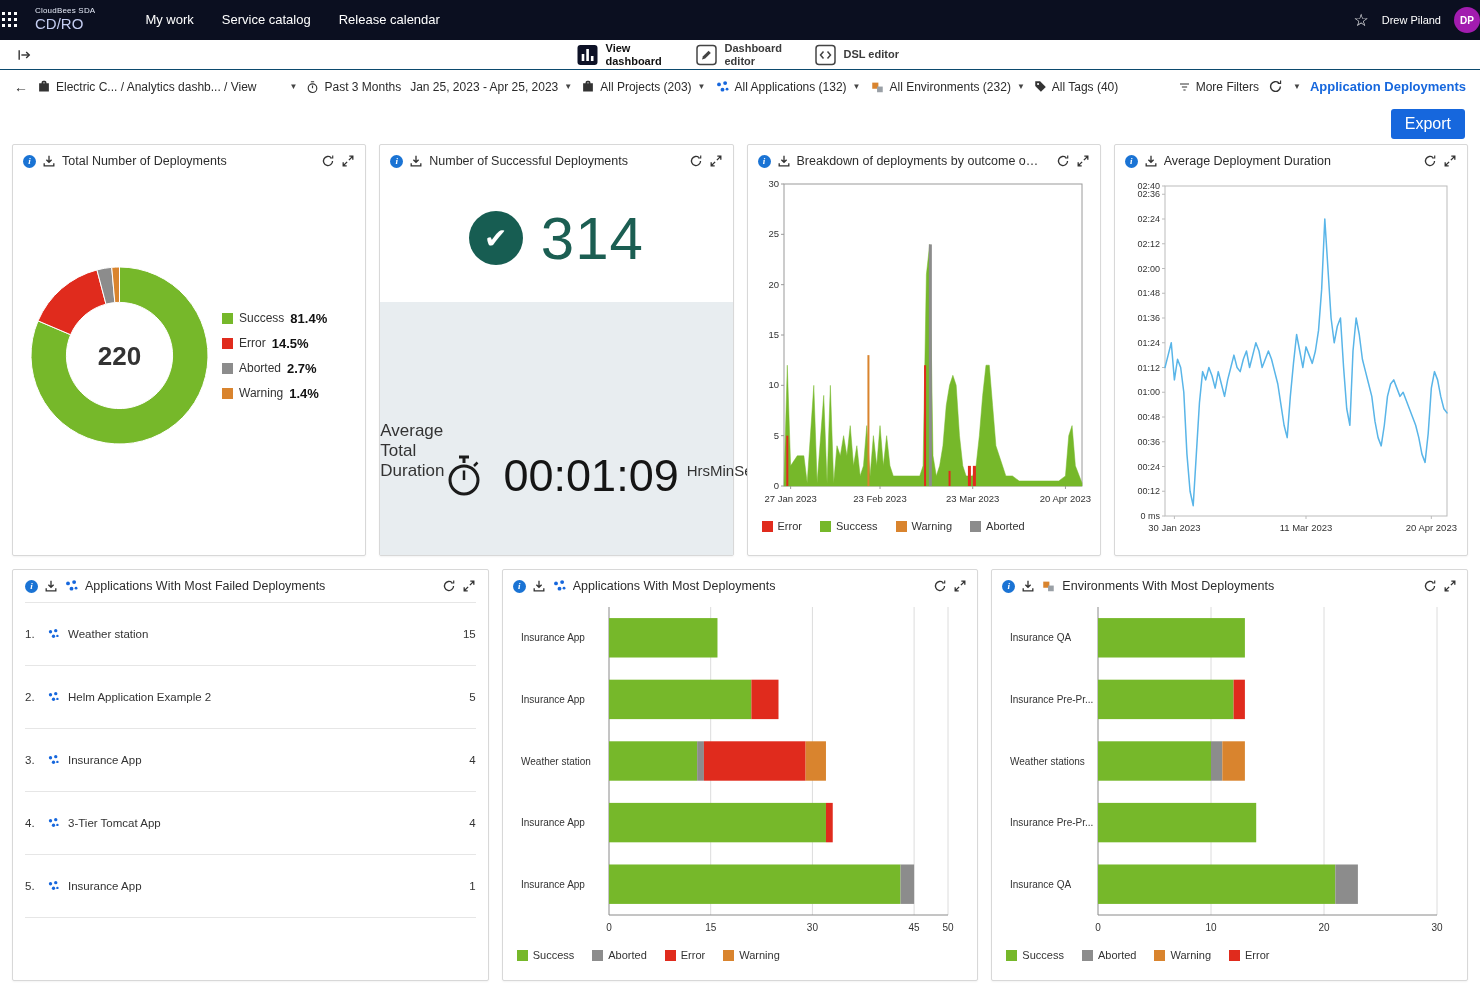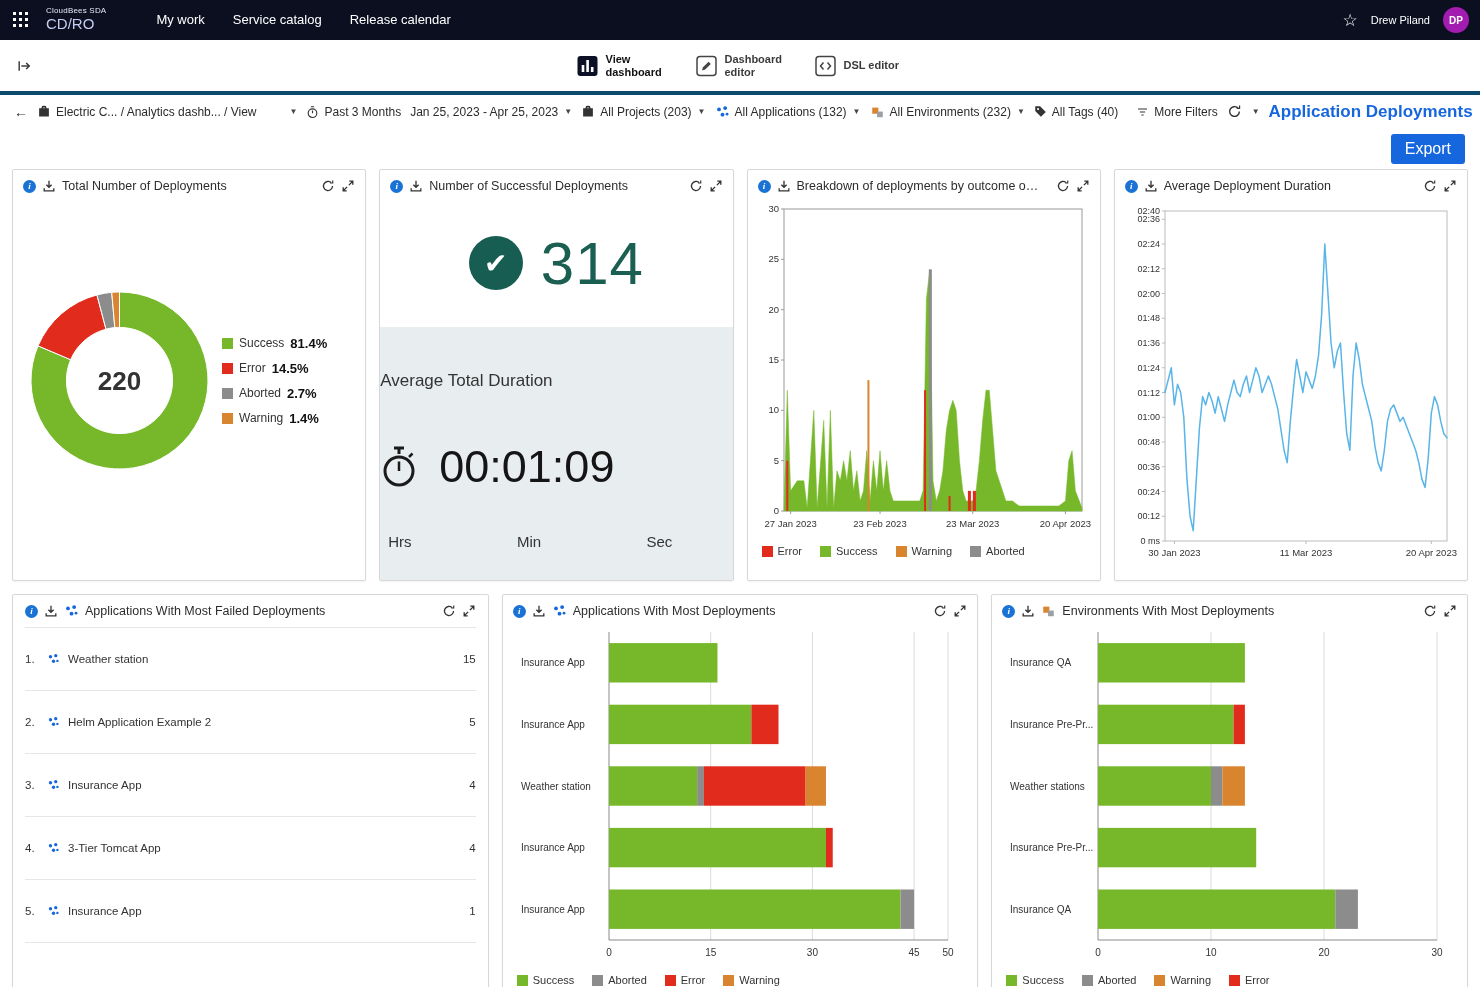--- a/index.html
+++ b/index.html
@@ -1,48 +1,48 @@
 <!DOCTYPE html>
 <html><head>
 <meta charset="utf-8">
 <style>
   *{box-sizing:border-box}
   html,body{margin:0;padding:0}
   body{width:1480px;height:987px;font-family:"Liberation Sans",sans-serif;background:#fff;color:#222;overflow:hidden}
   a{text-decoration:none;color:inherit;cursor:pointer}
 
   
-  .topnav{height:40px;background:#0b0f20;display:flex;align-items:center;justify-content:space-between;padding:0 11px;color:#fff}
+  .topnav{height:40px;background:#0b0f20;display:flex;align-items:center;justify-content:space-between;padding:0 0;color:#fff}
   .nav-left{display:flex;align-items:center;gap:16px}
   .grid-btn{background:none;border:none;cursor:pointer;padding:2px;display:flex}
   .brand{cursor:pointer;line-height:1.1}
   .brand-small{font-size:8px;color:#e3e8f5;letter-spacing:.2px}
   .brand-large{font-size:15px;color:#c4cdf1}
   .nav-items{display:flex;gap:28px;margin-left:34px}
   .nav-items a{color:#fff;font-size:13px}
   .nav-right{display:flex;align-items:center;gap:13px}
   .star{font-size:17px;cursor:pointer;color:#fff}
   .user{font-size:11px;cursor:pointer}
   .avatar{width:26px;height:26px;border-radius:50%;background:#a21caf;display:flex;align-items:center;justify-content:center;font-size:10px;font-weight:700;cursor:pointer}
 
   
-  .modebar{height:55px;border-bottom:4px solid #0c4a6e;display:flex;align-items:center;position:relative;padding:0 12px;background:#fff}
+  .modebar{height:30px;border-bottom:1px solid #0c4a6e;display:flex;align-items:center;position:relative;padding:0 12px;background:#fff}
   .collapse-btn{background:none;border:none;cursor:pointer;padding:4px;display:flex}
   .mode-tabs{position:absolute;left:50%;transform:translateX(-50%);display:flex;gap:30px;align-items:center}
   .mode-tab{display:flex;gap:7px;align-items:center;cursor:pointer}
   .mt-label{font-size:11px;line-height:1.15;font-weight:600;color:#3b3b3b;width:60px}
   .mode-tab.selected .mt-label{font-weight:700;color:#111}
 
   
   .filterbar{height:33px;display:flex;align-items:center;gap:9px;padding:0 14px;font-size:12px;color:#2b2b2b;white-space:nowrap;background:#fff}
   .f-item{display:flex;align-items:center;gap:5px;cursor:pointer}
   .back{font-size:14px;cursor:pointer}
   .caret{font-size:8px;color:#444;margin-left:1px;cursor:pointer}
   .f-sp{flex:1}
-  .report-name{color:#1667dd;font-weight:700;font-size:17px;cursor:pointer}
+  .report-name{color:#1667dd;font-weight:700;font-size:13px;cursor:pointer}
 
   .export-row{display:flex;justify-content:flex-end;padding:6px 15px 3px}
   .export-btn{background:#1667dd;color:#fff;border:none;border-radius:3px;font-size:16px;padding:6px 14px;cursor:pointer;font-family:inherit}
 
   
   .grid{padding:2px 12px 12px;background:#fff}
   .row{display:flex;gap:13px}
   .row+.row{margin-top:13px}
   .card{background:#fff;border:1px solid #d8d8d8;border-radius:2px;flex:1;height:412px;display:flex;flex-direction:column;min-width:0;box-shadow:0 1px 2px rgba(0,0,0,.05)}
   .whead{display:flex;align-items:center;gap:6px;padding:9px 10px 6px;font-size:12.5px;color:#2d2d2d;flex:none}
@@ -57,21 +57,21 @@
   .donut-box{width:185px;height:185px;margin-left:8px;flex:none}
   .legend-col{display:flex;flex-direction:column;gap:10px;margin-left:10px}
   .lg-item{display:flex;align-items:center;gap:6px;font-size:12px;color:#333}
   .lg-item b{font-size:13px;color:#111}
   .sw{width:11px;height:11px;display:inline-block;flex:none}
 
   
   .w2-top{height:128px;display:flex;align-items:center;justify-content:center;gap:18px;flex:none}
   .check-circle{width:54px;height:54px;border-radius:50%;background:#175d52;color:#fff;font-size:28px;display:flex;align-items:center;justify-content:center;flex:none}
   .big-num{font-size:60px;color:#1b5e52;font-weight:500;letter-spacing:1px}
-  .w2-gray{flex:1;background:#e8edf0;display:flex;flex-direction:column;align-items:flex-start;padding-top:44px}
+  .w2-gray{flex:1;background:#e8edf0;display:flex;align-items:center;padding-top:44px}
   .avg-title{font-size:17px;color:#333}
   .dur-row{display:flex;align-items:center;gap:21px;margin-top:50px}
   .dur-text{font-size:45px;color:#151515;font-weight:500}
   .units{display:flex;justify-content:space-between;width:300px;margin-top:40px;font-size:15px;color:#333;padding:0 8px}
 
   
   .w3-chart{height:336px;margin:2px 8px 0}
   .w4-chart{height:364px;margin:2px 6px 0}
   .hbar-chart{height:340px;margin:2px 6px 0}
   .legend-row{display:flex;gap:18px;padding:8px 14px 10px;font-size:11px;align-items:center;color:#333}

